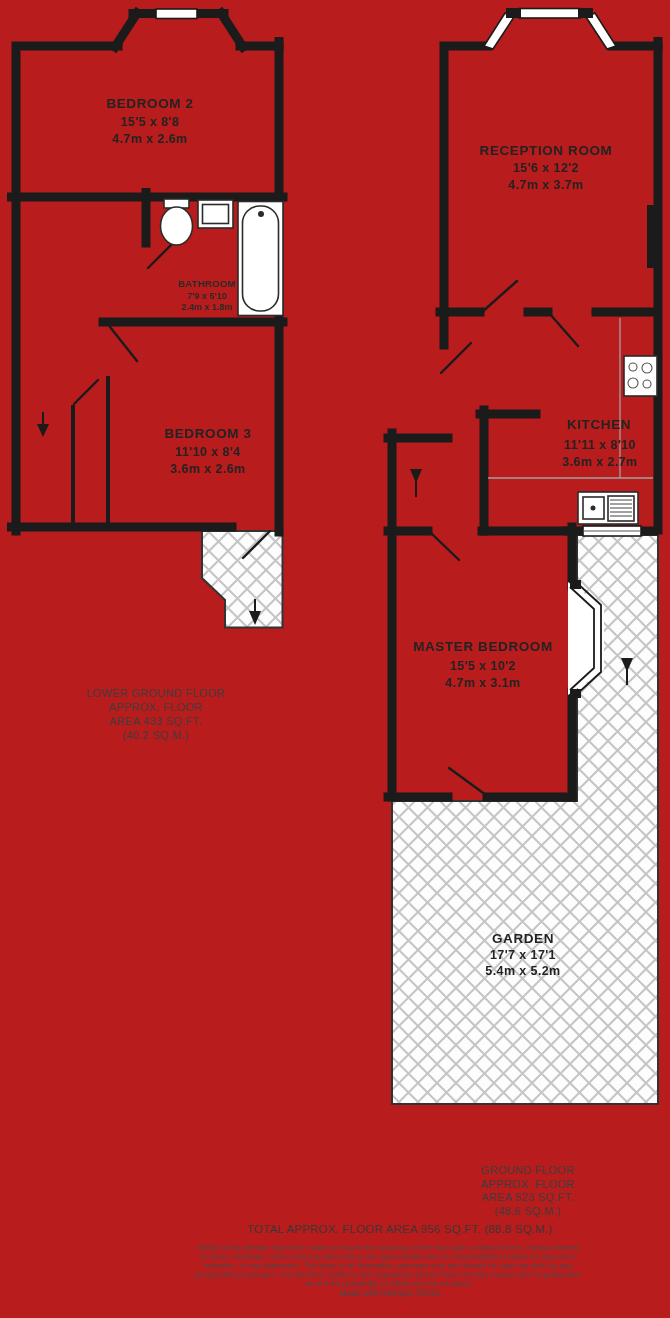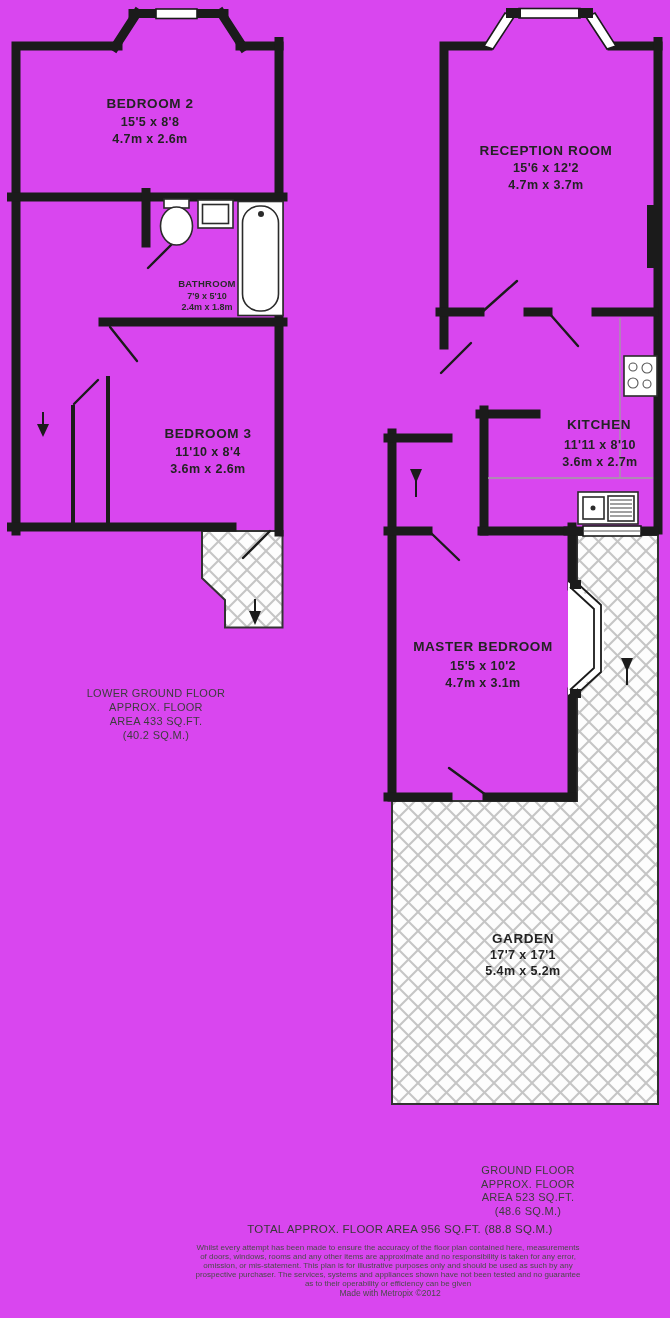--- a/index.html
+++ b/index.html
@@ -1,16 +1,16 @@
 <!DOCTYPE html>
 <html><head>
 <meta charset="utf-8">
 <style>
   html,body{margin:0;padding:0;background:#ffffff;}
-  #stage{position:relative;width:670px;height:1318px;background:#d946ef;overflow:hidden;
+  #stage{position:relative;width:670px;height:1318px;background:#b91c1c;overflow:hidden;
          font-family:"Liberation Sans",sans-serif;}
   svg text{font-family:"Liberation Sans",sans-serif;}
   .room-name{font-size:13.5px;font-weight:700;fill:#232323;letter-spacing:.6px;}
   .room-dim{font-size:12.5px;font-weight:700;fill:#232323;letter-spacing:.4px;}
   .room-name-sm{font-size:9.5px;font-weight:700;fill:#2a2a2a;letter-spacing:.3px;}
   .room-dim-sm{font-size:9px;font-weight:700;fill:#2a2a2a;}
   .caption{font-size:11px;font-weight:400;fill:#3d3d3d;letter-spacing:.3px;}
   .total{font-size:11.5px;font-weight:400;fill:#383838;letter-spacing:.2px;}
   .disclaimer{font-size:8px;font-weight:400;fill:#4a4a4a;}
   .credit{font-size:8.5px;font-weight:400;fill:#4a4a4a;}

